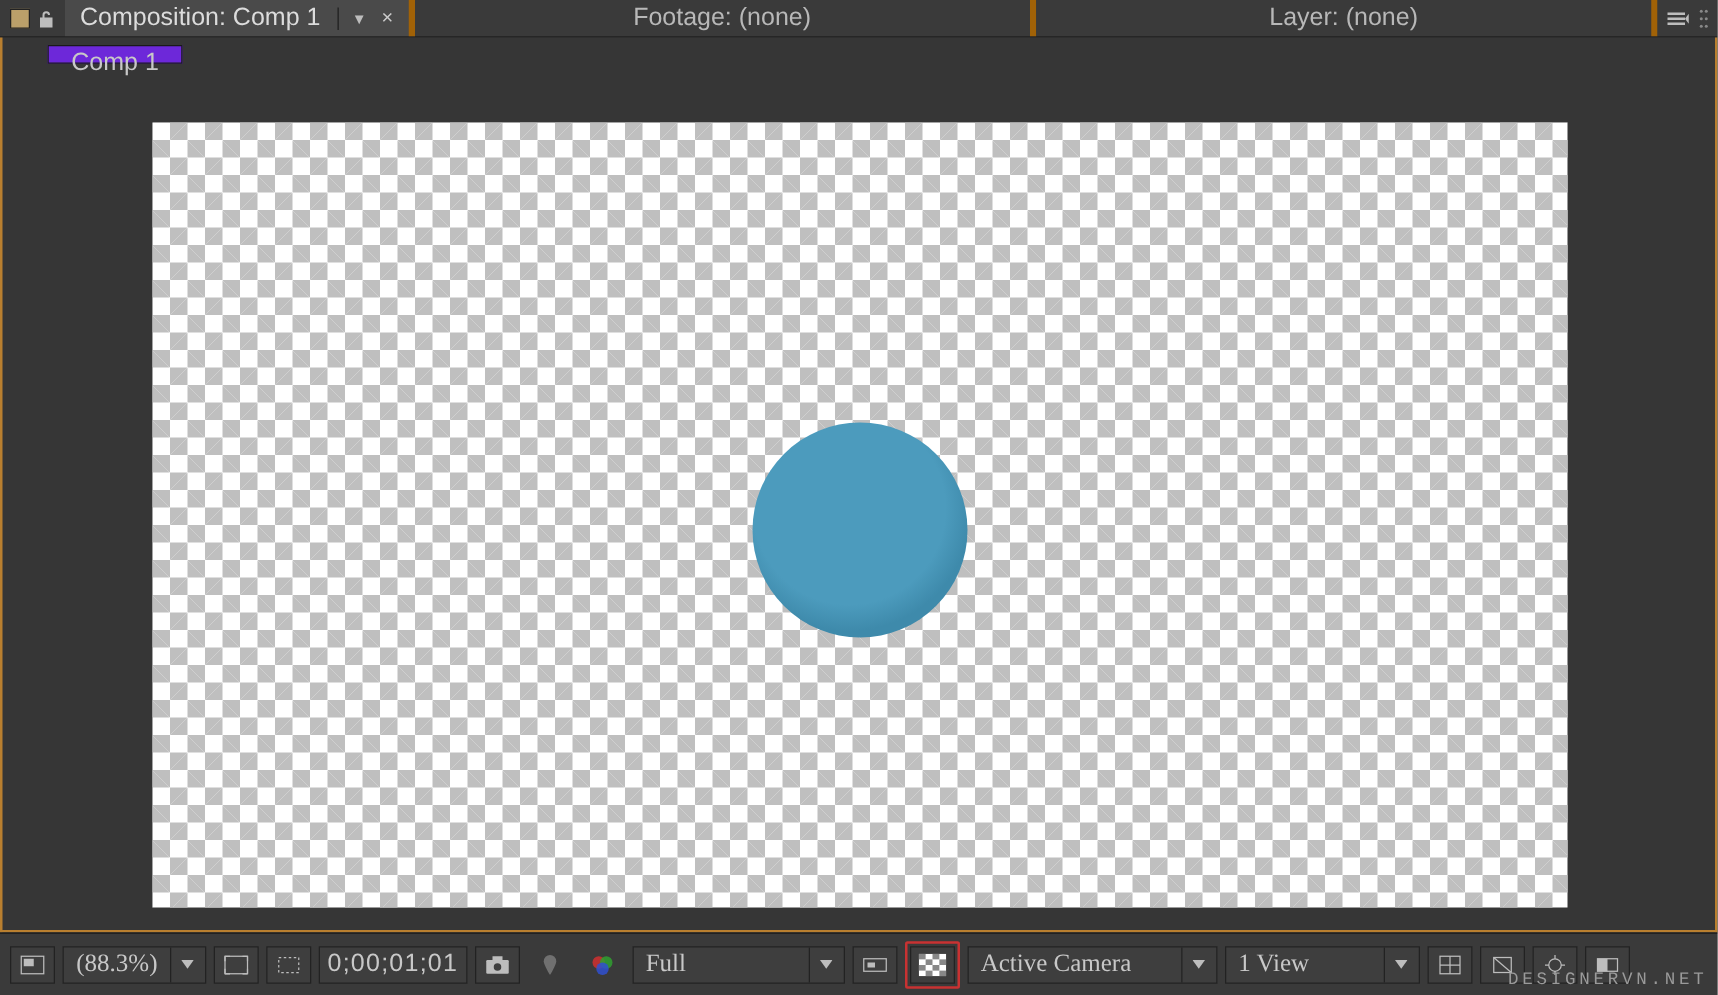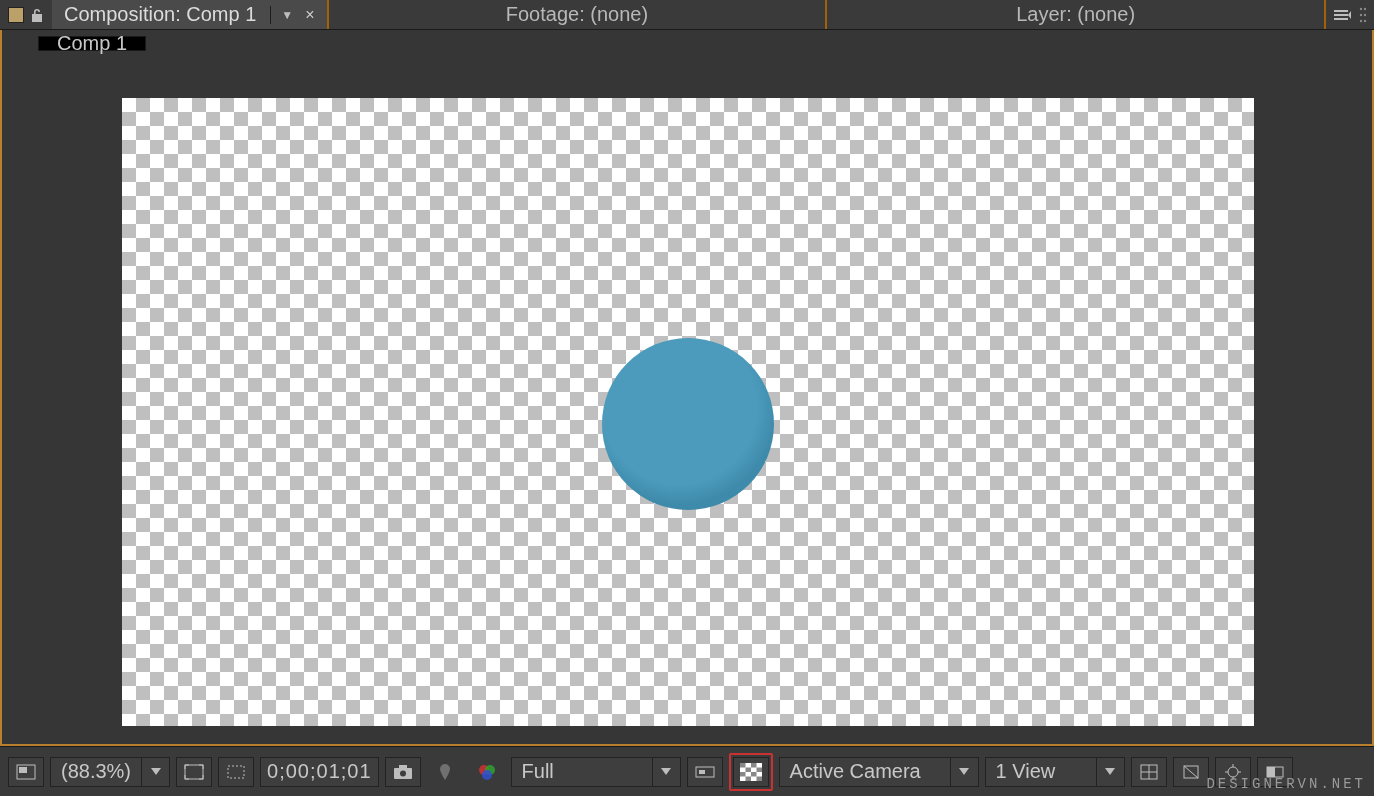--- a/index.html
+++ b/index.html
@@ -29,21 +29,21 @@
   }
   .tabbar .square-icon {
     width: 16px; height: 16px;
     background: #bba06a;
     border: 1px solid #222;
   }
   .tab {
     display: flex;
     align-items: center;
     padding: 0 12px;
-    border-right: 2px solid #a16207;
+    border-right: 5px solid #a16207;
     color: #b8b8b8;
     font-size: 20px;
     background: #3a3a3a;
     cursor: pointer;
     gap: 8px;
   }
   .tab.active {
     background: #4a4a4a;
     color: #dcdcdc;
   }
@@ -61,25 +61,25 @@
     top:30px; left:0; right:0; bottom:50px;
     background:#363636;
     border: 2px solid #b97f2f;
     border-top: none;
   }
   .breadcrumb {
     position:absolute;
     top:6px; left:36px;
     height:15px;
     padding: 2px 18px;
-    background:#000000;
+    background:#6d28d9;
     border:1px solid #1a1a1a;
     color:#c8c8c8;
     font-size:20px;
-    display:flex; align-items:center;
+    display:flex; align-items:flex-start;
   }
   .canvas-wrap {
     position:absolute;
     top:68px; left:120px;
     width:1132px; height:628px;
     background-color:#fff;
     background-image:
       linear-gradient(45deg, #bfbfbf 25%, transparent 25%),
       linear-gradient(-45deg, #bfbfbf 25%, transparent 25%),
       linear-gradient(45deg, transparent 75%, #bfbfbf 75%),
@@ -125,21 +125,21 @@
   }
   .bb-btn.iconbtn { width:36px; padding:0; }
   .bb-select {
     height:30px;
     display:flex;
     align-items:center;
     border:1px solid #222;
     background:#3e3e3e;
     cursor:pointer;
   }
-  .bb-select .label { padding:0 10px; color:#c8c8c8; font-size:20px; }
+  .bb-select .label { padding:0 10px; color:#c8c8c8; font-size:20px;font-family:Liberation Serif, serif; }
   .bb-select .caret {
     height:100%; width:28px;
     display:flex; align-items:center; justify-content:center;
     border-left:1px solid #222;
   }
   .timecode {
     height:30px;
     padding:0 6px;
     border:1px solid #222;
     background:#3e3e3e;
@@ -297,21 +297,21 @@
     </div>
 
     <div class="bb-select" style="width:200px;">
       <span class="label" style="flex:1;">Active Camera</span>
       <span class="caret">
         <svg width="10" height="8">
             <path d="M0 0h10L5 7z" fill="#bdbdbd"></path>
           </svg>
       </span>
     </div>
-    <div class="bb-select" style="width:140px;">
+    <div class="bb-select" style="width:156px;">
       <span class="label" style="flex:1;">1 View</span>
       <span class="caret">
         <svg width="10" height="8">
             <path d="M0 0h10L5 7z" fill="#bdbdbd"></path>
           </svg>
       </span>
     </div>
     <div class="bb-btn iconbtn">
       <svg width="20" height="18" viewBox="0 0 20 18">
           <rect x="2" y="2" width="16" height="14" stroke="#bdbdbd" fill="none"></rect>

